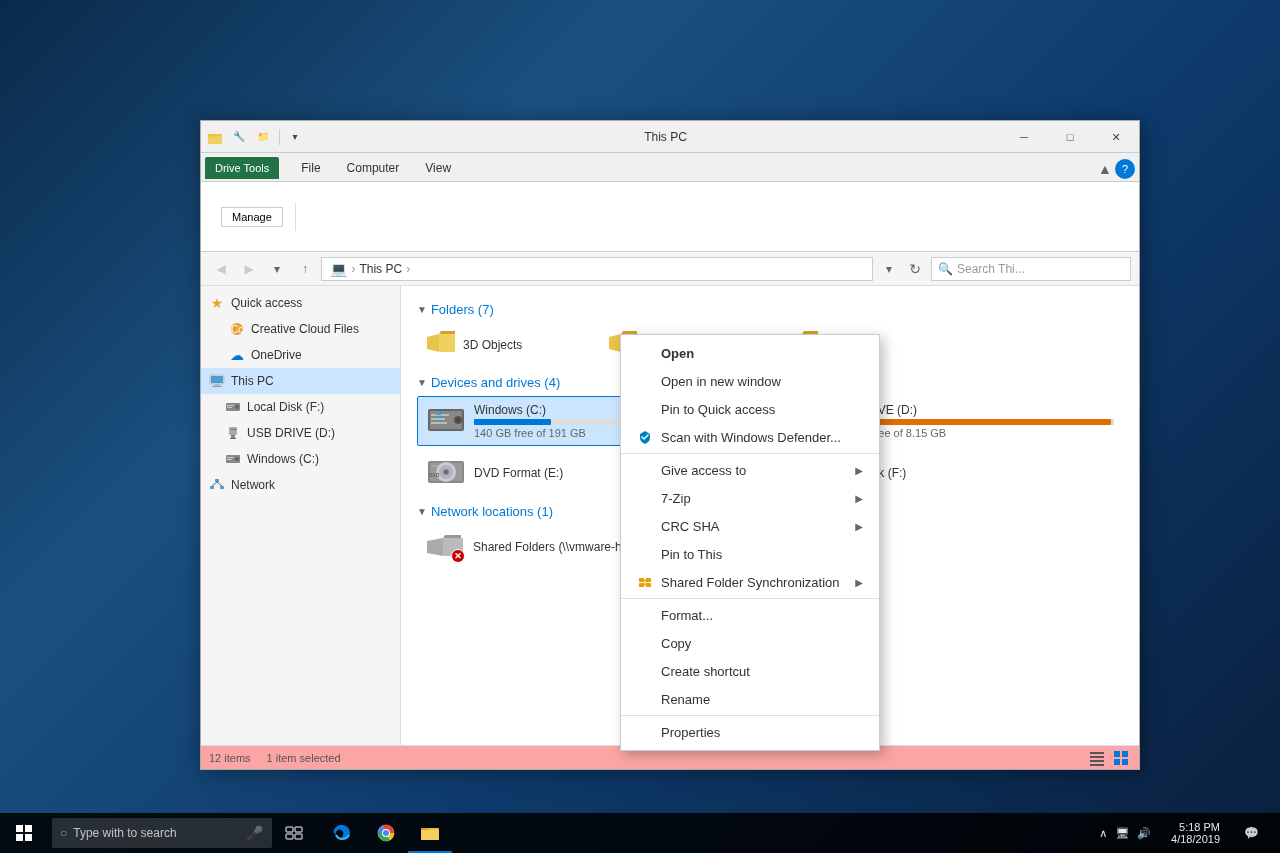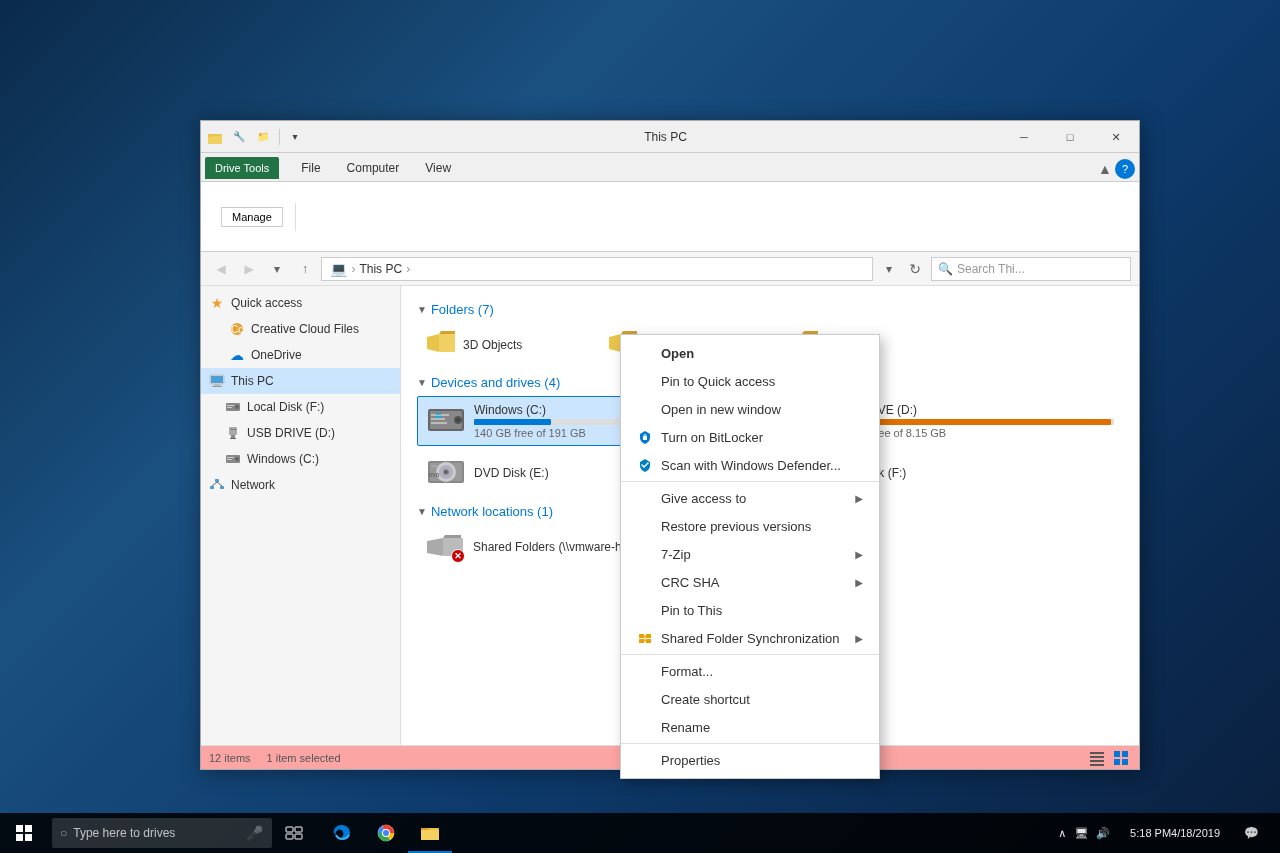--- a/index.html
+++ b/index.html
@@ -94,21 +94,21 @@
       align-items: center;
       gap: 8px;
       padding: 0 8px;
       height: 100%;
       cursor: pointer;
       font-size: 11px;
       color: rgba(255,255,255,0.9);
     }
     .taskbar-clock {
       display: flex;
-      flex-direction: row;
+      flex-direction: column;
       align-items: flex-end;
       font-size: 11px;
       color: rgba(255,255,255,0.9);
       padding: 0 8px;
       cursor: pointer;
     }
     .taskbar-notification {
       width: 40px;
       height: 40px;
       display: flex;
@@ -780,21 +780,21 @@
                 <rect x="4" y="6" width="32" height="18" fill="#999"></rect>
                 <ellipse cx="20" cy="15" rx="10" ry="10" fill="#ccc"></ellipse>
                 <ellipse cx="20" cy="15" rx="7" ry="7" fill="#b0b0c0"></ellipse>
                 <ellipse cx="20" cy="15" rx="3" ry="3" fill="#888"></ellipse>
                 <ellipse cx="20" cy="15" rx="1.5" ry="1.5" fill="#555"></ellipse>
                 <rect x="5" y="8" width="6" height="2" fill="#aaa" rx="1"></rect>
                 <text x="8" y="20" text-anchor="middle" font-size="5" font-weight="bold" fill="#666">DVD</text>
               </svg>
             </div>
             <div class="drive-info">
-              <div class="drive-name">DVD Disk (E:)</div>
+              <div class="drive-name">DVD Format (E:)</div>
             </div>
           </div>
 
           <div class="drive-item">
             <div class="drive-icon-area">
               <svg width="40" height="32" viewBox="0 0 40 32">
                 <rect x="2" y="4" width="36" height="22" fill="#777" rx="2"></rect>
                 <rect x="4" y="6" width="32" height="18" fill="#888"></rect>
                 <circle cx="32" cy="15" r="4" fill="#666"></circle>
                 <circle cx="32" cy="15" r="2" fill="#555"></circle>
@@ -859,54 +859,40 @@
     </div>
   </div>
 
   <div class="context-menu">
     <div class="ctx-item" style="font-weight:bold;">
       <span class="ctx-icon"></span>
       <span class="ctx-label">Open</span>
     </div>
     <div class="ctx-item">
       <span class="ctx-icon"></span>
+      <span class="ctx-label">Open in new window</span>
+    </div>
+    <div class="ctx-item">
+      <span class="ctx-icon"></span>
       <span class="ctx-label">Pin to Quick access</span>
-    </div>
-    <div class="ctx-item">
-      <span class="ctx-icon"></span>
-      <span class="ctx-label">Open in new window</span>
-    </div>
-    <div class="ctx-item">
-      <span class="ctx-icon" style="color:#0078d7;">
-        <svg width="14" height="14" viewBox="0 0 14 14">
-          <path d="M7 1 L2 4 L2 8 C2 11 4.5 13 7 14 C9.5 13 12 11 12 8 L12 4 Z" fill="#0078d7"></path>
-          <rect x="5" y="6" width="4" height="4" fill="white" rx="0.5"></rect>
-          <rect x="6" y="4.5" width="2" height="3" fill="none" stroke="white" stroke-width="1" rx="1"></rect>
-        </svg>
-      </span>
-      <span class="ctx-label">Turn on BitLocker</span>
     </div>
     <div class="ctx-item">
       <span class="ctx-icon">
         <svg width="14" height="14" viewBox="0 0 14 14">
           <path d="M7 1 L2 4 L2 8 C2 11 4.5 13 7 14 C9.5 13 12 11 12 8 L12 4 Z" fill="#0080c0"></path>
           <path d="M4 7 L6 9 L10 5" stroke="white" stroke-width="1.5" fill="none" stroke-linecap="round"></path>
         </svg>
       </span>
       <span class="ctx-label">Scan with Windows Defender...</span>
     </div>
     <div class="ctx-separator"></div>
     <div class="ctx-item">
       <span class="ctx-icon"></span>
       <span class="ctx-label">Give access to</span>
       <span class="ctx-arrow">▶</span>
-    </div>
-    <div class="ctx-item">
-      <span class="ctx-icon"></span>
-      <span class="ctx-label">Restore previous versions</span>
     </div>
     <div class="ctx-item">
       <span class="ctx-icon"></span>
       <span class="ctx-label">7-Zip</span>
       <span class="ctx-arrow">▶</span>
     </div>
     <div class="ctx-item">
       <span class="ctx-icon"></span>
       <span class="ctx-label">CRC SHA</span>
       <span class="ctx-arrow">▶</span>
@@ -930,20 +916,24 @@
       <span class="ctx-label">Shared Folder Synchronization</span>
       <span class="ctx-arrow">▶</span>
     </div>
     <div class="ctx-separator"></div>
     <div class="ctx-item">
       <span class="ctx-icon"></span>
       <span class="ctx-label">Format...</span>
     </div>
     <div class="ctx-item">
       <span class="ctx-icon"></span>
+      <span class="ctx-label">Copy</span>
+    </div>
+    <div class="ctx-item">
+      <span class="ctx-icon"></span>
       <span class="ctx-label">Create shortcut</span>
     </div>
     <div class="ctx-item">
       <span class="ctx-icon"></span>
       <span class="ctx-label">Rename</span>
     </div>
     <div class="ctx-separator"></div>
     <div class="ctx-item">
       <span class="ctx-icon"></span>
       <span class="ctx-label">Properties</span>
@@ -954,21 +944,21 @@
     <div class="taskbar-start">
       <div class="win-logo">
         <div></div>
           <div></div>
           <div></div>
           <div></div>
       </div>
     </div>
     <div class="taskbar-search">
       <span class="taskbar-search-icon">○</span>
-      <span>Type here to drives</span>
+      <span>Type with to search</span>
       <span class="taskbar-mic" style="margin-left:auto;color:rgba(255,255,255,0.6);">🎤</span>
     </div>
     <div class="taskview-btn">
       <svg width="18" height="14" viewBox="0 0 18 14">
         <rect x="1" y="1" width="7" height="5" fill="none" stroke="white" stroke-width="1" rx="0.5"></rect>
         <rect x="10" y="1" width="7" height="5" fill="none" stroke="white" stroke-width="1" rx="0.5"></rect>
         <rect x="1" y="8" width="7" height="5" fill="none" stroke="white" stroke-width="1" rx="0.5"></rect>
         <rect x="10" y="8" width="7" height="5" fill="none" stroke="white" stroke-width="1" rx="0.5"></rect>
       </svg>
     </div>

